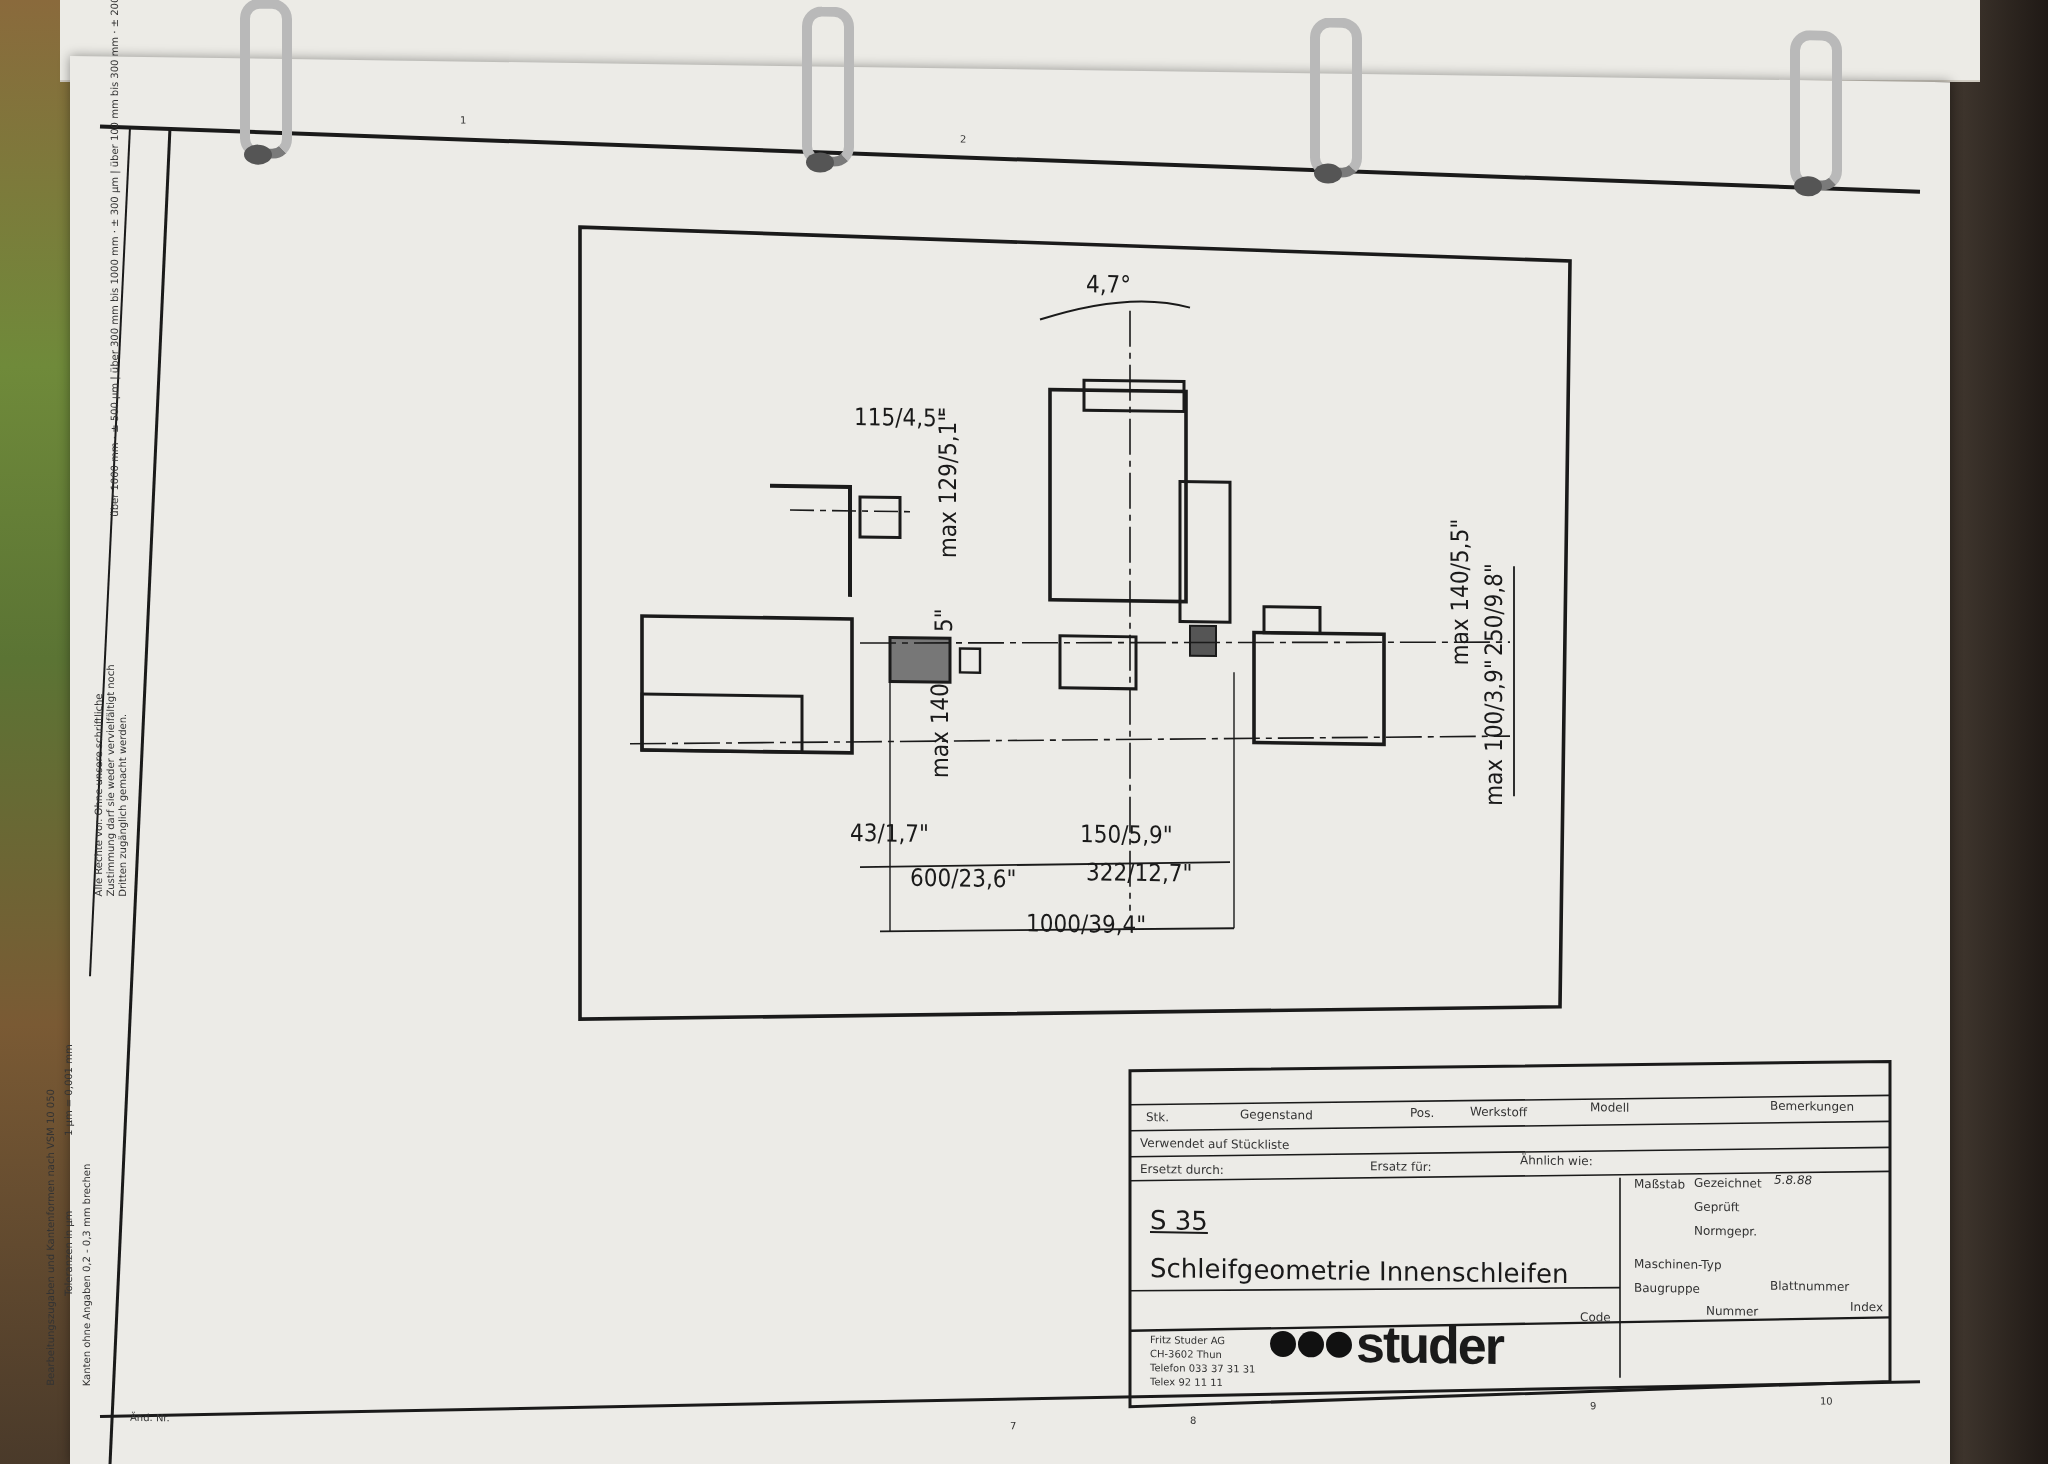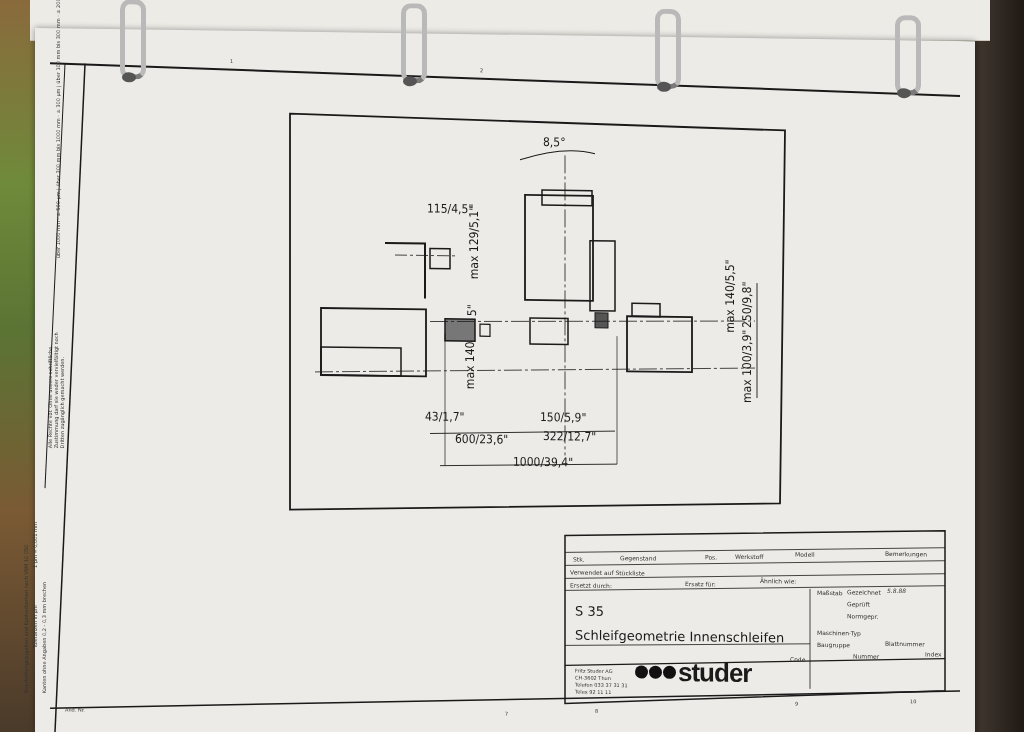--- a/index.html
+++ b/index.html
@@ -14,21 +14,21 @@
   .page{position:absolute;left:35px;top:28px;width:940px;height:704px;
        background:#ecebe7;transform:skewY(0.8deg);transform-origin:left top;
        box-shadow:0 0 6px rgba(0,0,0,.4);}
   .ring{position:absolute;width:16px;height:70px;border:5px solid #b9b9b9;
        border-radius:10px;border-bottom-color:#7a7a7a;top:0;}
   .ring:after{content:"";position:absolute;bottom:-8px;left:-3px;width:14px;height:10px;
        border-radius:50%;background:#555;}
   svg{position:absolute;left:0;top:0;}
   .lbl{position:absolute;color:#1a1a1a;white-space:nowrap;}
   .tb-small{font-size:6px;color:#333;}
-  .title-s35{font-size:13px;}
+  .title-s35{font-size:13px;text-decoration:underline;}
   .title-main{font-size:13px;}
   .studer{font-family:"Liberation Sans",sans-serif;font-weight:bold;font-size:26px;letter-spacing:-1px;}
   .dim{font-family:"DejaVu Sans Condensed","DejaVu Sans",sans-serif;font-size:12px;}
   .vert{transform:rotate(-90deg);transform-origin:left top;}
   .tiny{font-size:5px;color:#333;}
 </style>
 </head>
 <body>
 
 <div class="bg-left"></div>
@@ -85,21 +85,21 @@
     <line x1="530" y1="630" x2="910" y2="618" stroke="#1a1a1a" stroke-width="1.2"></line>
     <line x1="775" y1="550" x2="775" y2="650" stroke="#1a1a1a" stroke-width=".8"></line>
     <line x1="530" y1="610" x2="775" y2="605" stroke="#1a1a1a" stroke-width=".8"></line>
   </svg>
 
   <div class="ring" style="left:85px;top:-30px;"></div>
   <div class="ring" style="left:366px;top:-30px;"></div>
   <div class="ring" style="left:620px;top:-28px;"></div>
   <div class="ring" style="left:860px;top:-25px;"></div>
 
-  <span class="lbl dim" style="left:508px;top:100px;">8,5°</span>
+  <span class="lbl dim" style="left:508px;top:100px;">4,7°</span>
   <span class="lbl dim" style="left:392px;top:168px;">115/4,5"</span>
   <span class="lbl dim vert" style="left:432px;top:245px;">max 129/5,1"</span>
   <span class="lbl dim vert" style="left:430px;top:282px;">5"</span>
   <span class="lbl dim vert" style="left:428px;top:355px;">max 140</span>
   <span class="lbl dim vert" style="left:688px;top:295px;">max 140/5,5"</span>
   <span class="lbl dim vert" style="left:705px;top:290px;">250/9,8"</span>
   <span class="lbl dim vert" style="left:705px;top:365px;">max 100/3,9"</span>
   <span class="lbl dim" style="left:390px;top:376px;">43/1,7"</span>
   <span class="lbl dim" style="left:505px;top:375px;">150/5,9"</span>
   <span class="lbl dim" style="left:420px;top:398px;">600/23,6"</span>

